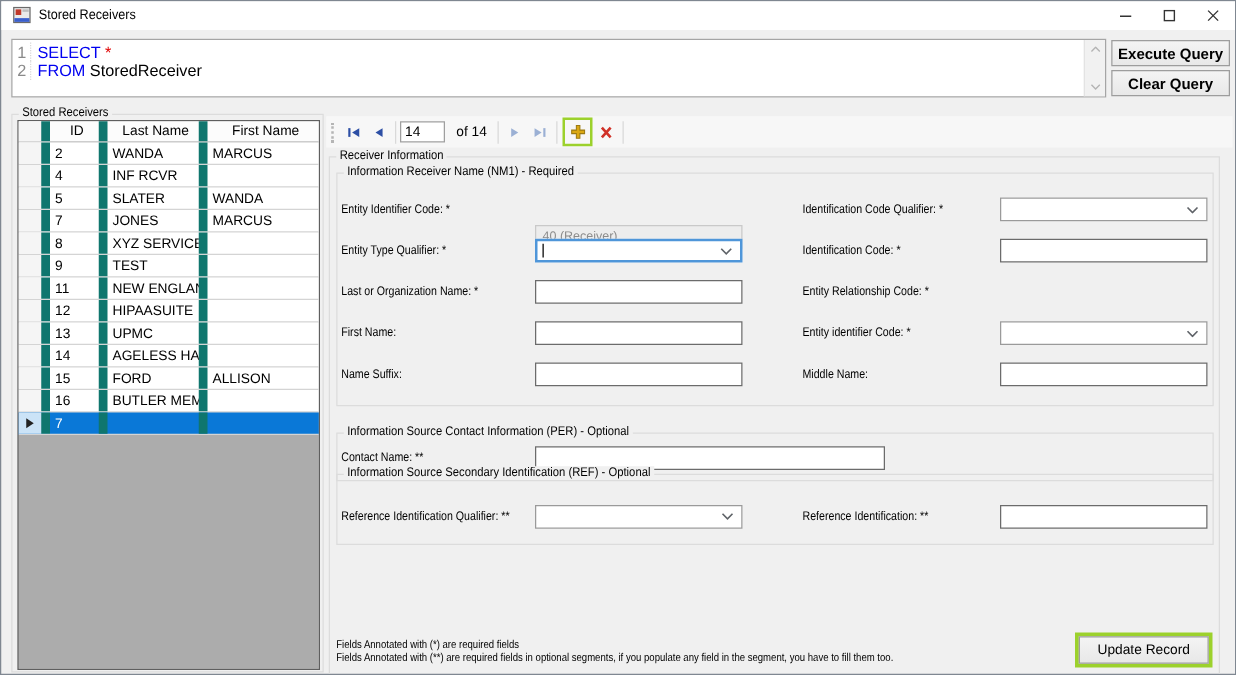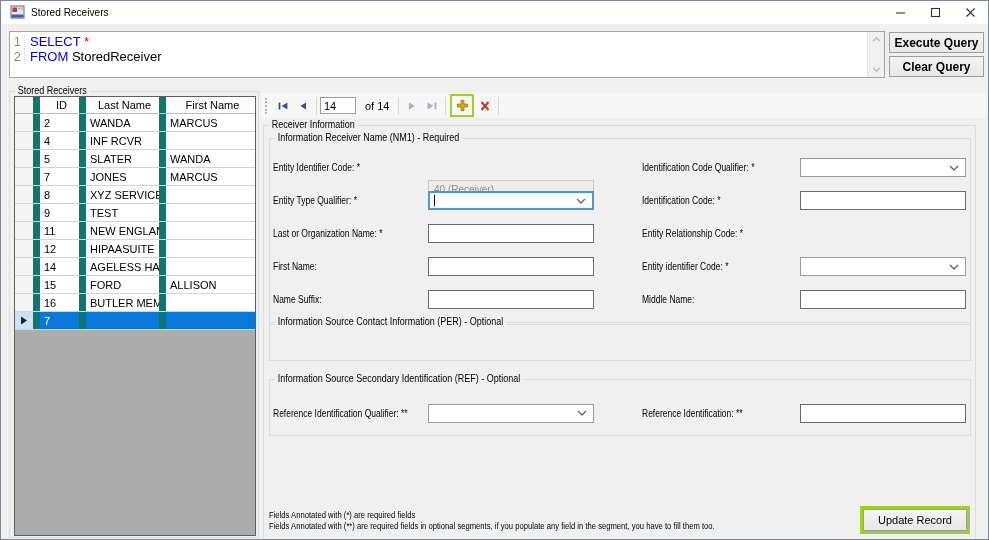--- a/index.html
+++ b/index.html
@@ -71,21 +71,21 @@
   .nav-sep { width:1px; height:18px; background:#d9d9d9; margin:0 3px; }
   .nav-input { width:36px; height:17px; border:1px solid #9f9f9f; font-size:11px;
                padding-left:3px; font-family:"Liberation Sans", sans-serif; }
   .nav-of { font-size:11px; margin:0 6px 0 9px; white-space:nowrap; }
   .nav-add-wrap { width:24px; height:23px; border:2px solid #9cd12c; display:flex;
                   align-items:center; justify-content:center; margin:0 1px; }
 
   
   .ri-group { left:262px; top:124px; width:713px; height:523px; }
   .nm1-group { left:5px; top:12px; width:702px; height:187px; }
-  .per-group { left:5px; top:196px; width:702px; height:39px; }
+  .per-group { left:5px; top:220px; width:702px; height:39px; }
   .ref-group { left:5px; top:253px; width:702px; height:57px; }
 
   .fgrid5 { display:grid; grid-template-columns:155px 166px 48px 158px 166px;
             grid-auto-rows:33px; align-items:center; padding:12px 0 0 3px; }
   .fgrid5.ref { padding-top:20px; grid-auto-rows:26px; }
   .fgrid2 { display:grid; grid-template-columns:155px 280px; grid-auto-rows:24px;
             align-items:center; padding:7px 0 0 3px; }
 
   .fld-label { font-size:10px; transform:scaleX(.85); transform-origin:0 50%;
                white-space:nowrap; }
@@ -218,20 +218,26 @@
           <div class="g-cell g-first"></div>
         </div>
         <div class="g-row">
           <div class="g-cell g-selcol"></div>
           <div class="g-cell g-id">12</div>
           <div class="g-cell g-last">HIPAASUITE</div>
           <div class="g-cell g-first"></div>
         </div>
         <div class="g-row">
           <div class="g-cell g-selcol"></div>
+          <div class="g-cell g-id">13</div>
+          <div class="g-cell g-last">UPMC</div>
+          <div class="g-cell g-first"></div>
+        </div>
+        <div class="g-row">
+          <div class="g-cell g-selcol"></div>
           <div class="g-cell g-id">14</div>
           <div class="g-cell g-last">AGELESS HAR...</div>
           <div class="g-cell g-first"></div>
         </div>
         <div class="g-row">
           <div class="g-cell g-selcol"></div>
           <div class="g-cell g-id">15</div>
           <div class="g-cell g-last">FORD</div>
           <div class="g-cell g-first">ALLISON</div>
         </div>
@@ -350,20 +356,26 @@
           </div>
           <label class="fld-label" style="grid-area: 5 / 4;">Middle Name:</label>
           <div class="ctl text" style="grid-area: 5 / 5;">
             <span class="ctl-value"></span>
           </div>
         </div>
     </div>
 
     <div class="groupbox per-group">
       <span class="gb-label">Information Source Contact Information (PER) - Optional</span>
+      <div class="fgrid2" id="perFields">
+          <label class="fld-label" style="grid-area: 1 / 1;">Contact Name: **</label>
+          <div class="ctl text wide" style="grid-area: 1 / 2;">
+            <span class="ctl-value"></span>
+          </div>
+        </div>
     </div>
 
     <div class="groupbox ref-group">
       <span class="gb-label">Information Source Secondary Identification (REF) - Optional</span>
       <div class="fgrid5 ref" id="refFields">
           <label class="fld-label" style="grid-area: 1 / 1;">Reference Identification Qualifier: **</label>
           <div class="ctl combo" style="grid-area: 1 / 2;">
             <span class="ctl-value"></span>
             <svg class="combo-arrow" width="10" height="6" viewBox="0 0 10 6">
               <path d="M1 1 L5 5 L9 1" fill="none" stroke="#5f6368" stroke-width="1.3"></path>

